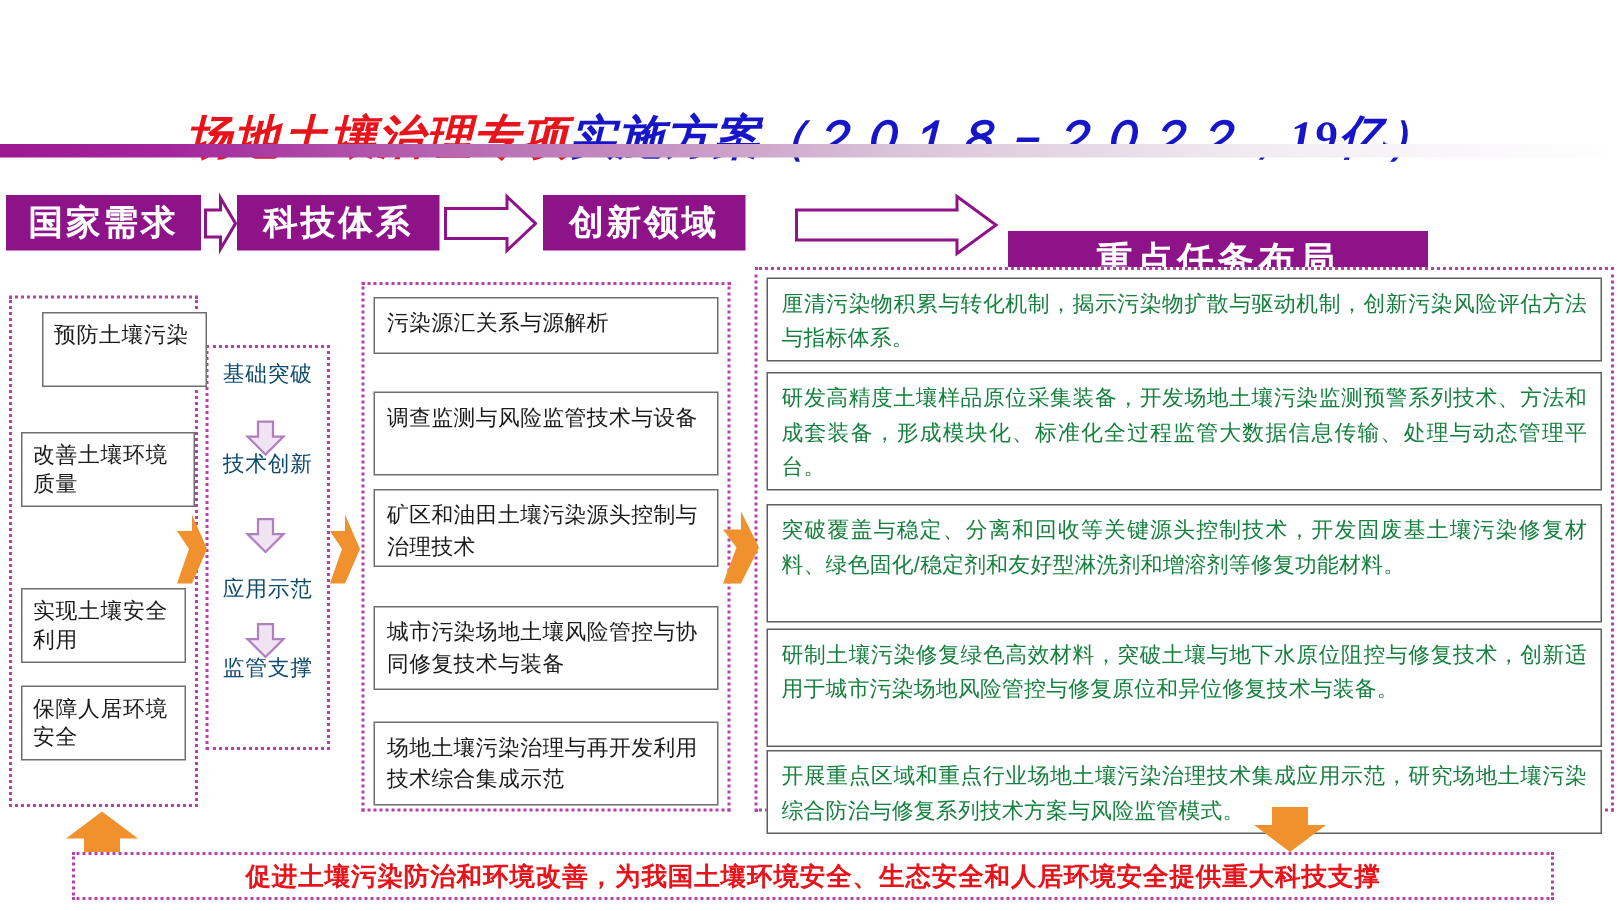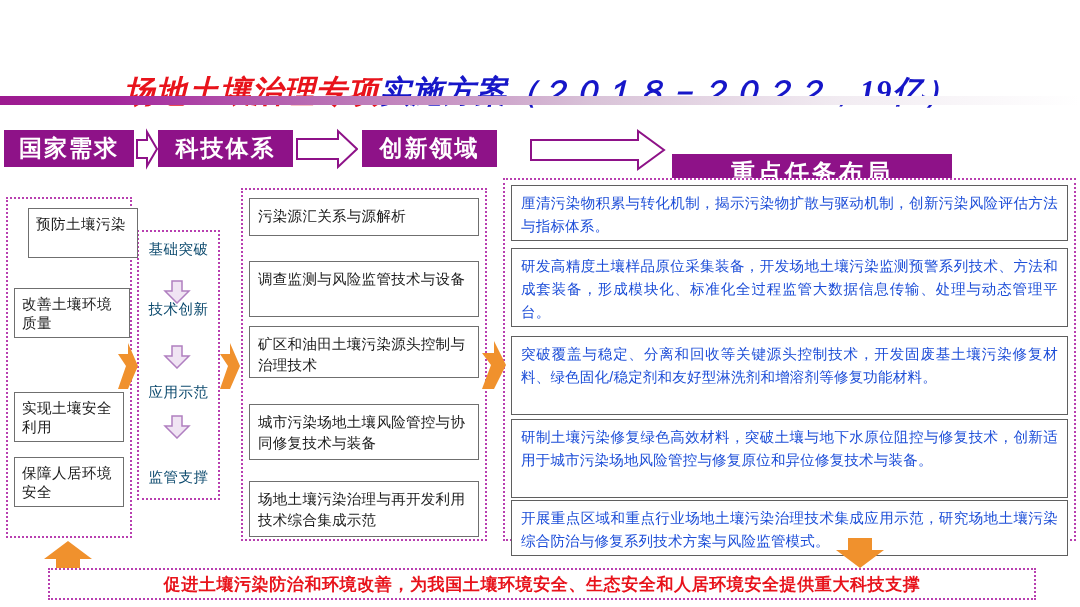--- a/index.html
+++ b/index.html
@@ -62,40 +62,40 @@
   #need1{left:14px;top:288px;width:116px;height:50px;}
   #need2{left:14px;top:392px;width:110px;height:50px;}
   #need3{left:14px;top:457px;width:110px;height:50px;}
 
   
   .sysitem{position:absolute;width:83px;text-align:center;left:137px;}
   .sysitem span{font-size:14.5px;color:#0c4a6e;letter-spacing:0.5px;}
   #sys0{top:240px;}
   #sys1{top:300px;}
   #sys2{top:383px;}
-  #sys3{top:468px;}
+  #sys3{top:436px;}
   .sysarrow{position:absolute;left:163px;width:28px;height:24px;}
   #sysar0{top:280px;}
   #sysar1{top:345px;}
   #sysar2{top:415px;}
 
   
   .fieldbox{position:absolute;left:249px;width:230px;border:1.5px solid #6f6f6f;
             background:#ffffff;box-sizing:border-box;padding:7px 8px;}
   .fieldbox span{font-size:14.5px;color:#1a1a1a;line-height:21px;display:block;letter-spacing:0.3px;}
   #fld0{top:198px;height:38px;}
   #fld1{top:261px;height:56px;}
   #fld2{top:326px;height:52px;}
   #fld3{top:404px;height:56px;}
   #fld4{top:481px;height:56px;}
 
   
   .taskbox{position:absolute;left:511px;width:557px;border:1.5px solid #5f5f5f;
            background:#ffffff;box-sizing:border-box;padding:6px 9px;}
-  .taskbox span{font-size:14.5px;color:#1d4ed8;line-height:23px;display:block;
+  .taskbox span{font-size:14.5px;color:#15803d;line-height:23px;display:block;
                 text-align:justify;letter-spacing:0.2px;}
   #task0{top:185px;height:56px;}
   #task1{top:248px;height:79px;}
   #task2{top:336px;height:79px;}
   #task3{top:419px;height:79px;}
   #task4{top:500px;height:56px;}
 
   
   .oarrow{position:absolute;}
   #oar0{left:118px;top:340px;width:20px;height:52px;}

